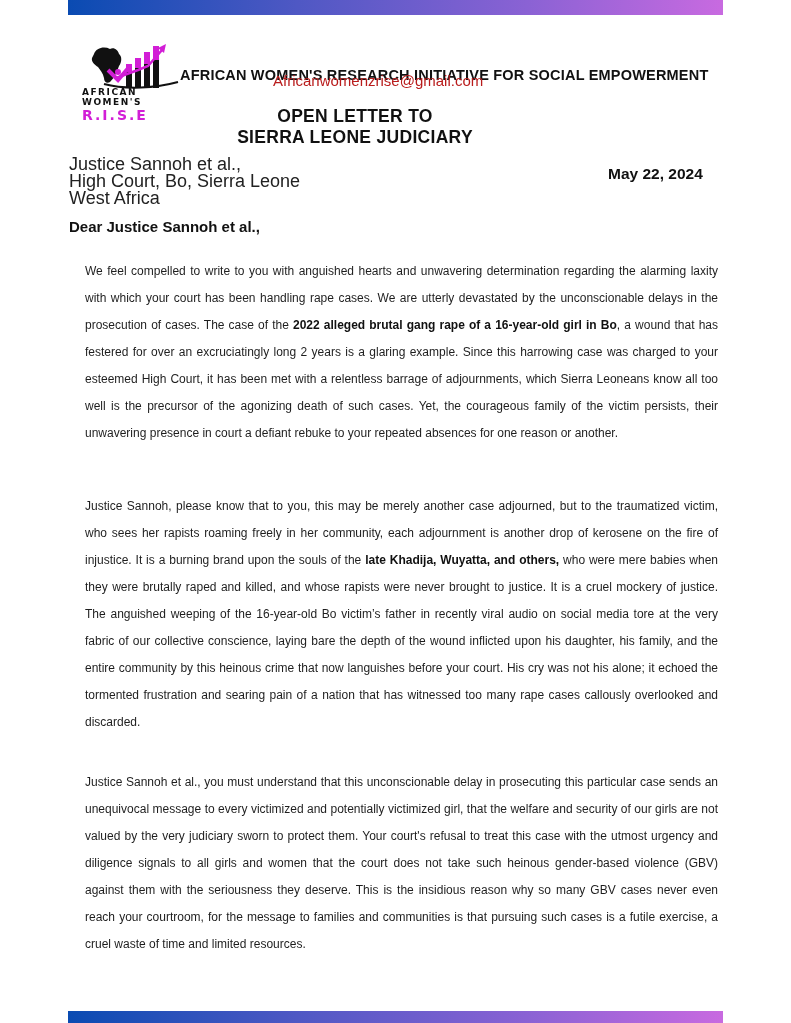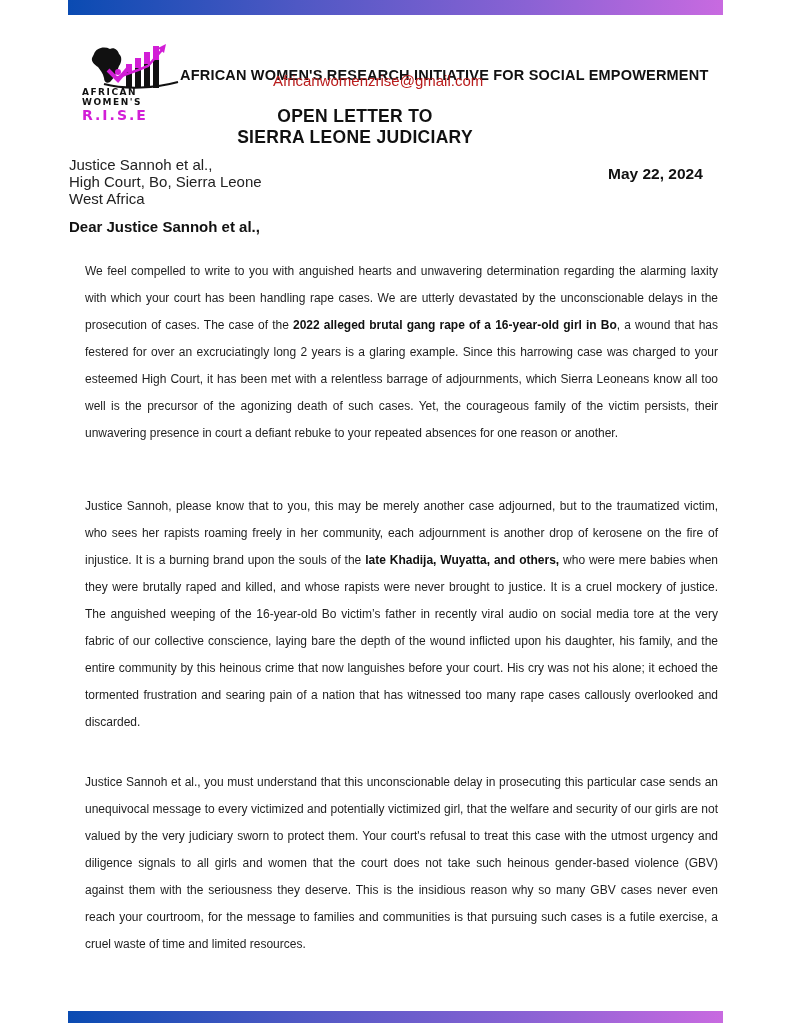--- a/index.html
+++ b/index.html
@@ -73,21 +73,21 @@
       font-size: 17.5px;
       font-weight: bold;
       line-height: 21px;
       color: #111;
       letter-spacing: 0.3px;
     }
     .recipient {
       position: absolute;
       left: 69px;
       top: 156px;
-      font-size: 15px;
+      font-size: 18px;
       line-height: 17px;
       color: #222;
     }
     .recipient div { white-space: nowrap; }
     .date {
       position: absolute;
       left: 608px;
       top: 165px;
       font-size: 15.5px;
       font-weight: bold;

